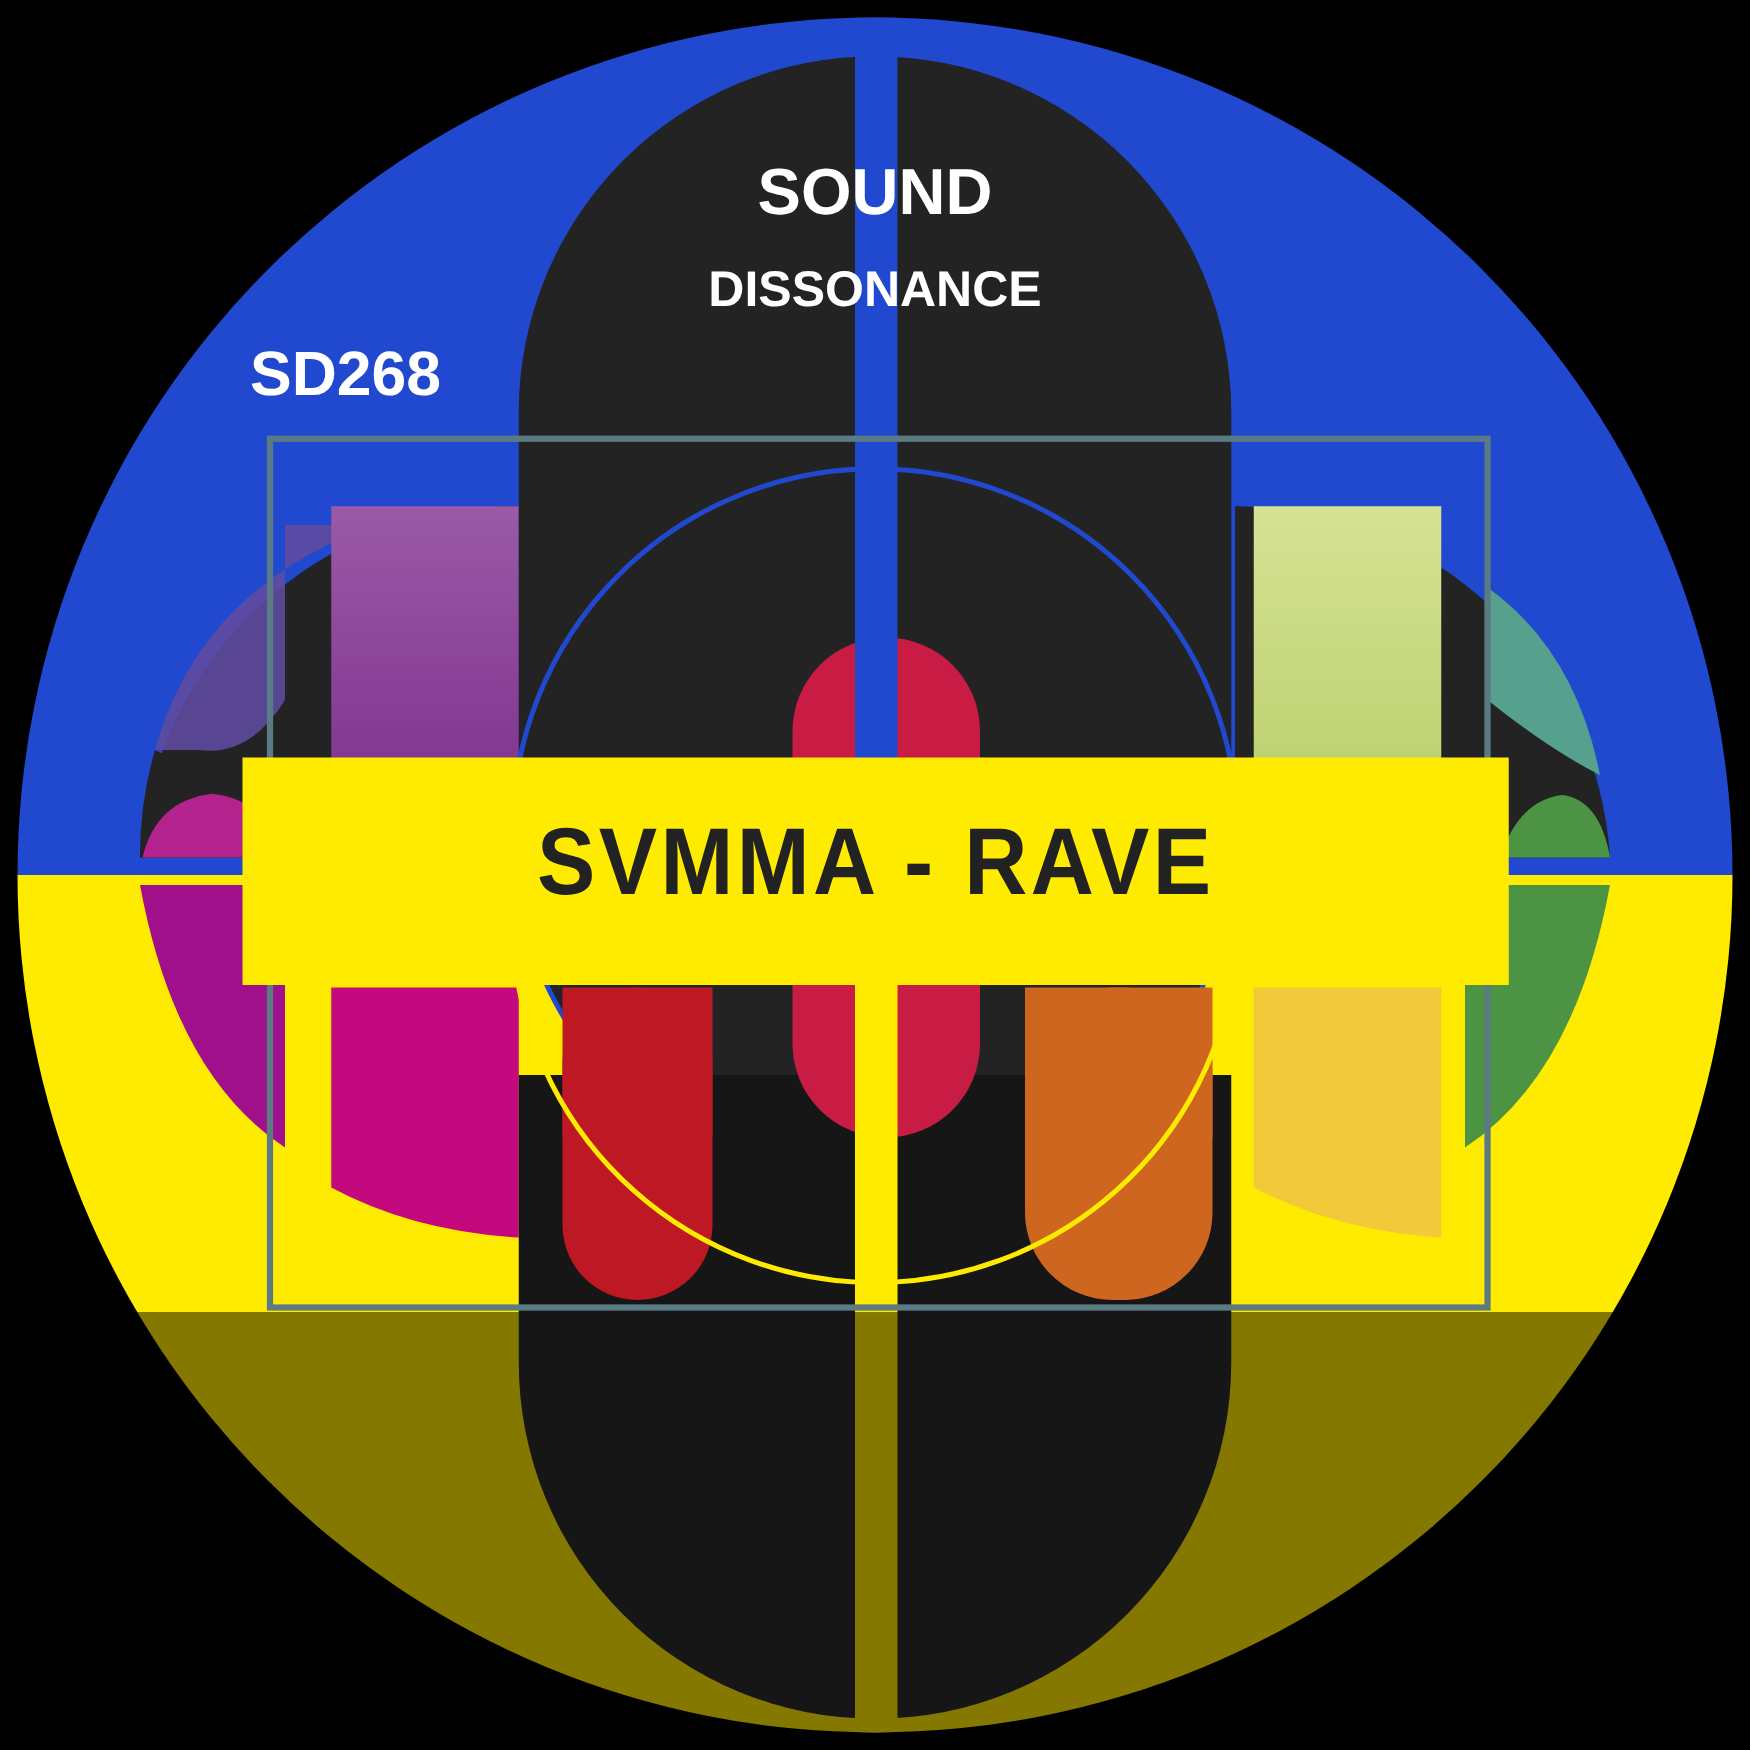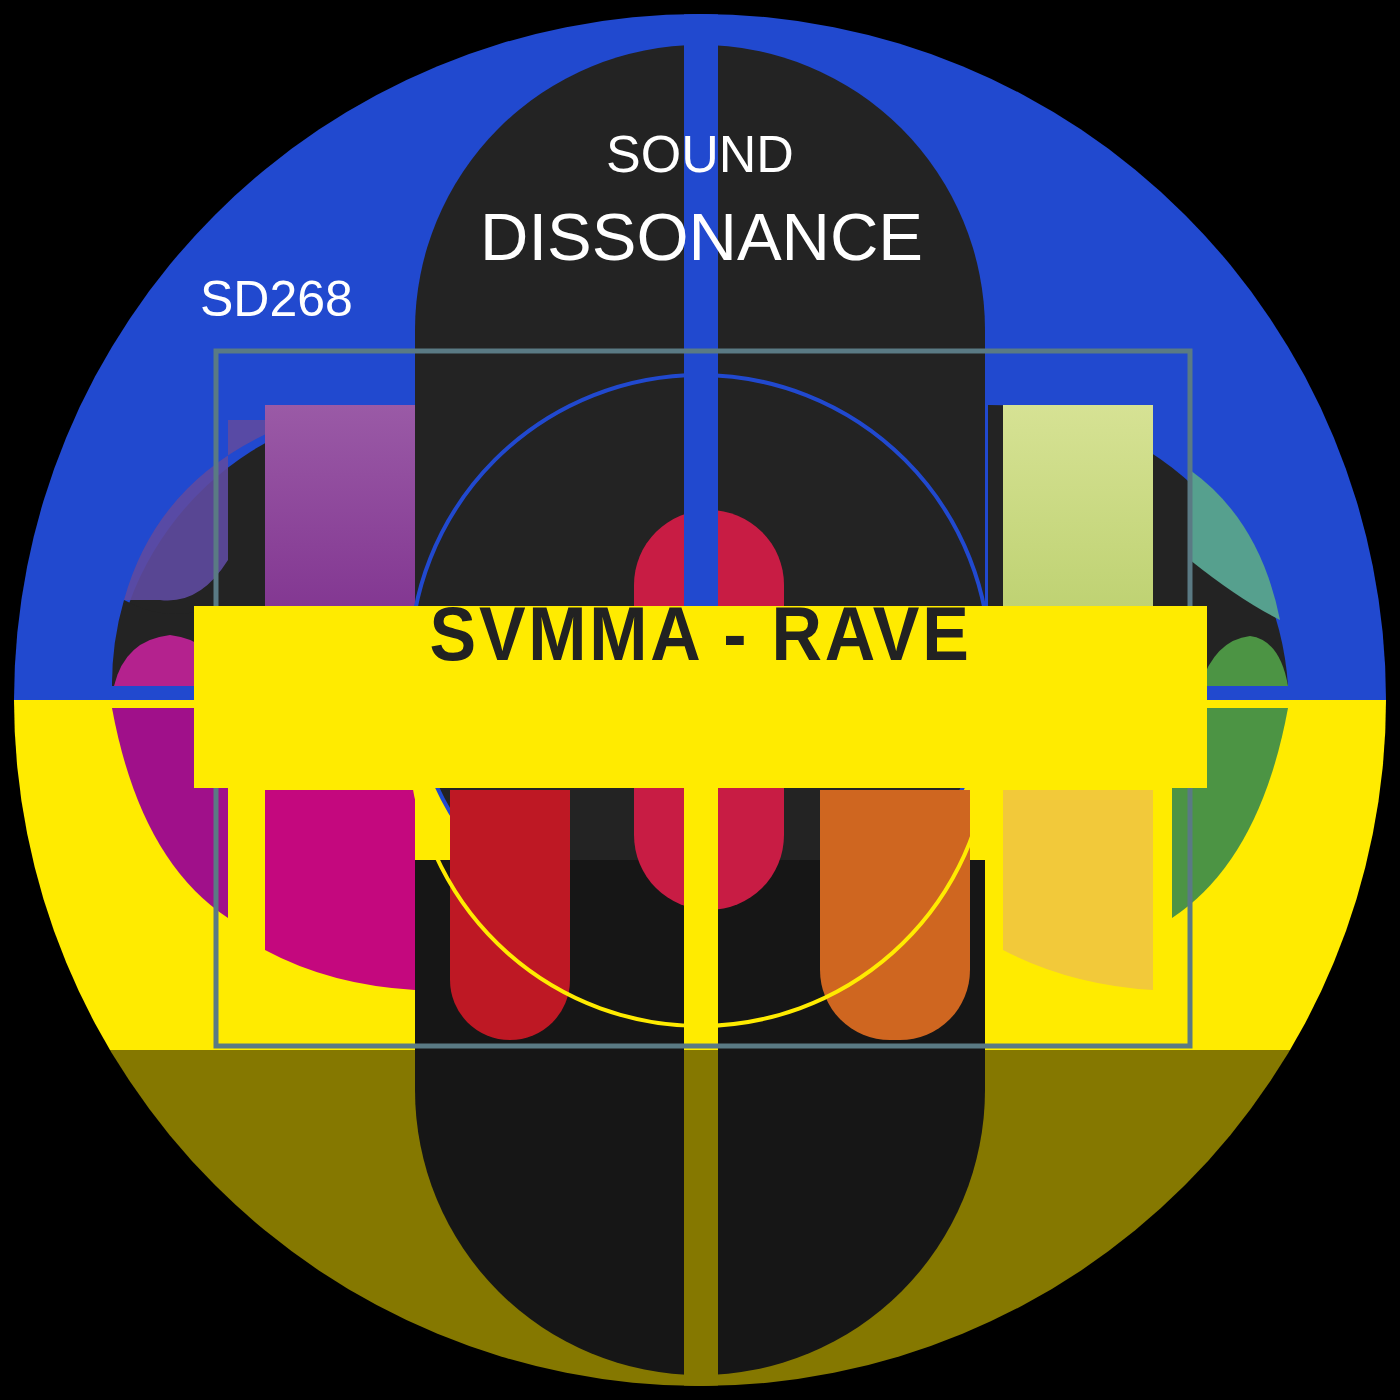--- a/index.html
+++ b/index.html
@@ -1,28 +1,28 @@
 <!DOCTYPE html>
 <html><head>
   <meta charset="utf-8">
   <style>
     html, body { margin: 0; padding: 0; background: #000; }
     body { width: 1400px; height: 1400px; overflow: hidden; position: relative; }
     #art { position: absolute; left: 0; top: 0; width: 1400px; height: 1400px; }
     .label-text {
       position: absolute; color: #ffffff;
-      font-family: "Liberation Sans", sans-serif; font-weight: normal;
+      font-family: "Liberation Sans", sans-serif; font-weight: bold;
       white-space: nowrap; text-align: center;
     }
     #catalog { left: 200px; top: 242px; font-size: 50px; letter-spacing: 0px; margin-top: 28px; }
     #brand1 { left: 500px; top: 124px; width: 400px; font-size: 52px; }
-    #brand2 { left: 480px; top: 198px; width: 440px; font-size: 67px; }
+    #brand2 { left: 480px; top: 210px; width: 440px; font-size: 40px; }
     #banner {
       position: absolute; left: 194px; top: 606px; width: 1013px; height: 182px;
-      background: #ffeb00; display: flex; justify-content: center;
+      background: #ffeb00; display: flex; align-items: center; justify-content: center;
     }
     #banner-title {
       font-family: "Liberation Sans", sans-serif; font-weight: bold;
       font-size: 76px; color: #222222; letter-spacing: 3px;
       transform: scaleX(0.92); margin-top: -16px;
     }
   </style>
 </head>
 <body>
 

